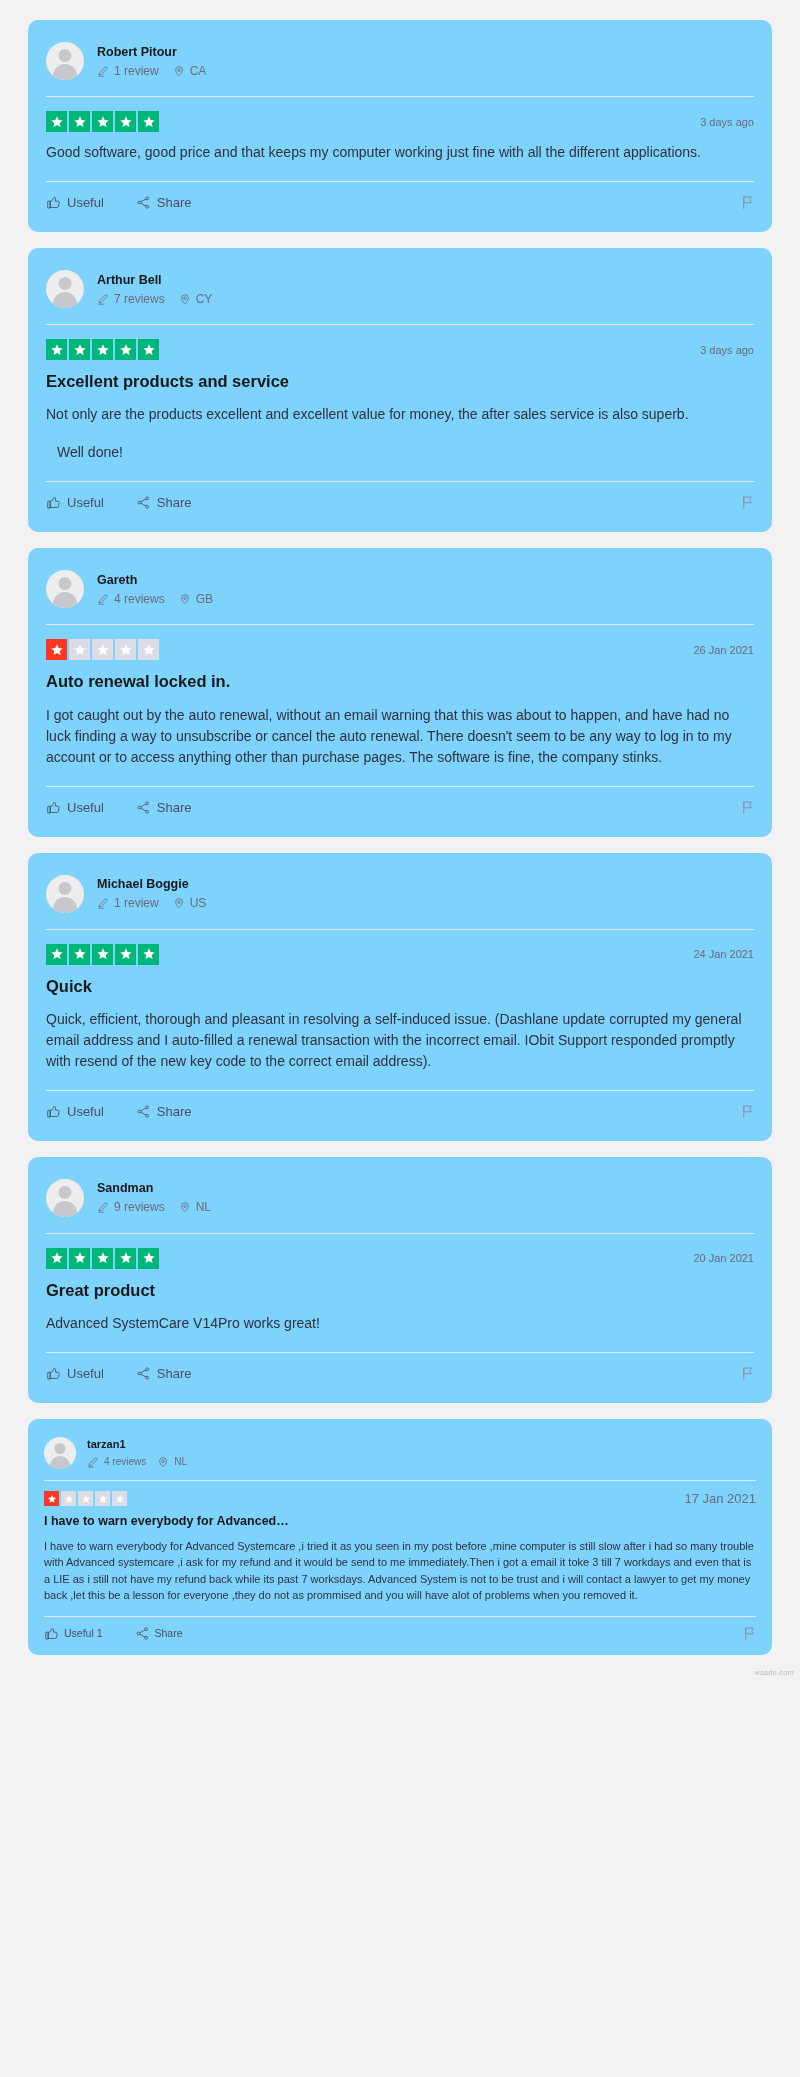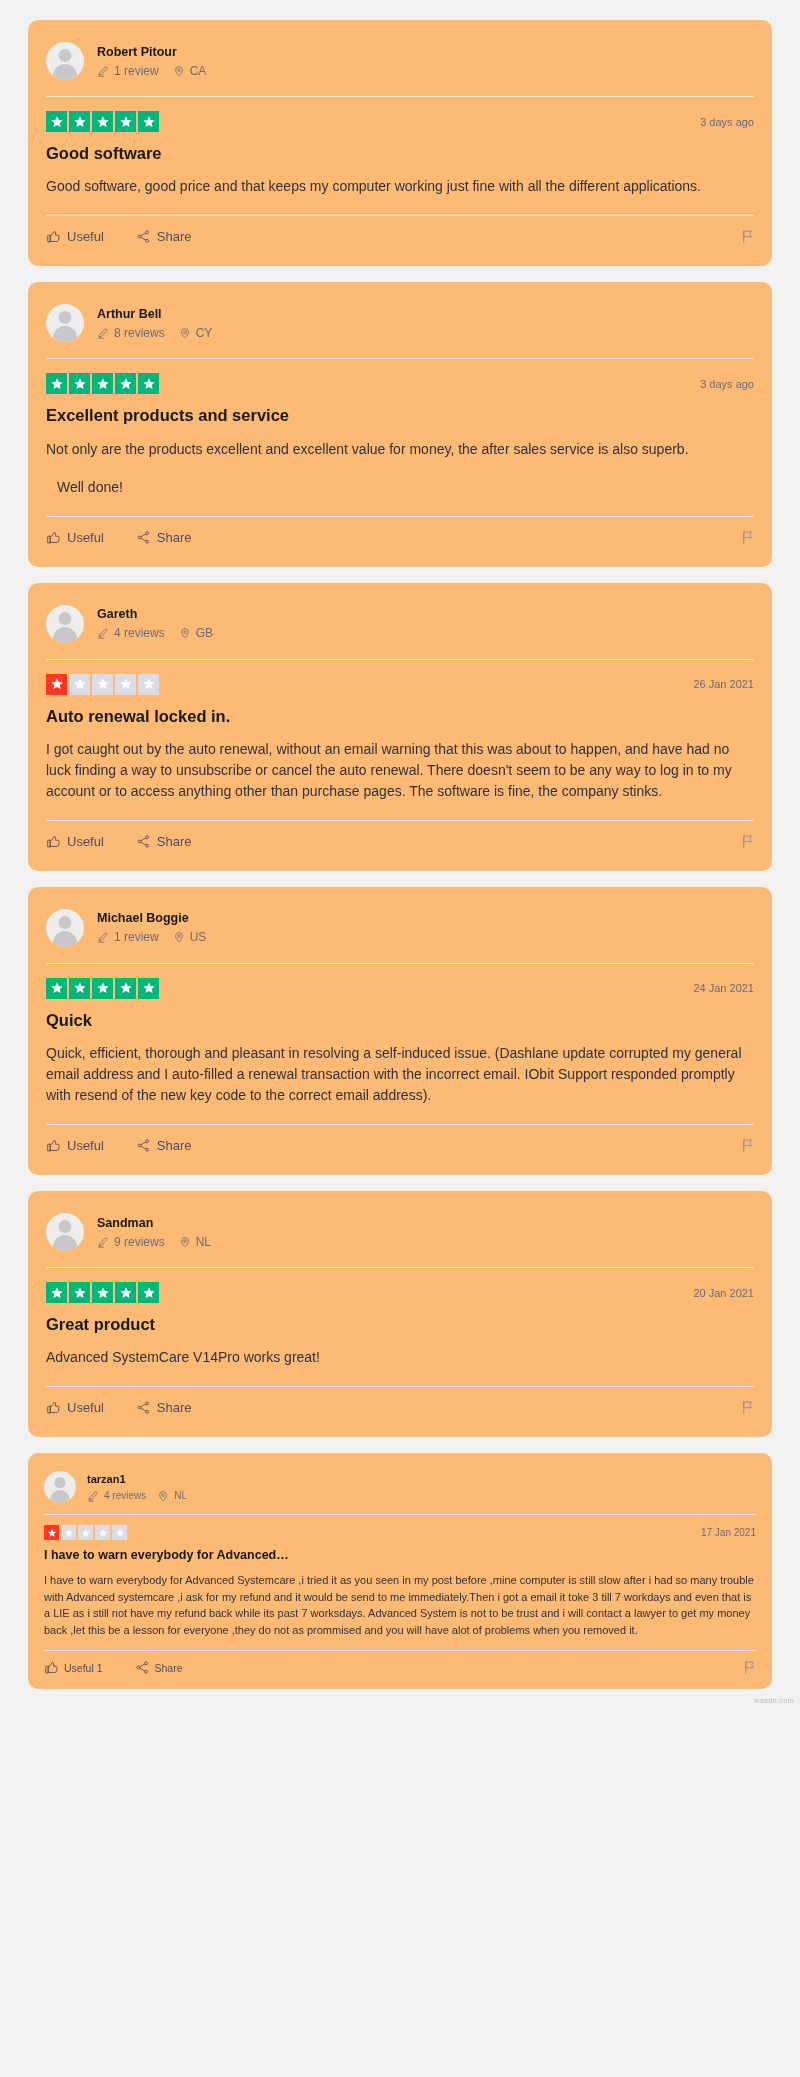--- a/index.html
+++ b/index.html
@@ -8,21 +8,21 @@
     background: #f2f2f2;
     font-family: "Liberation Sans", sans-serif;
     -webkit-font-smoothing: antialiased;
   }
   body {
     padding: 20px 28px 14px 28px;
     position: relative;
   }
 
   .review-card {
-    background: #fdba74;
+    background: #7dd3fc;
     border-radius: 10px;
     margin-bottom: 16px;
     padding: 22px 18px 10px 18px;
   }
 
   
   .consumer {
     display: flex;
     align-items: center;
     gap: 13px;
@@ -134,30 +134,30 @@
   .review-card.compact { padding: 18px 16px 6px 16px; }
   .compact .avatar { width: 32px; height: 32px; flex: 0 0 32px; }
   .compact .avatar .head { width: 11px; height: 11px; top: 6px; }
   .compact .avatar .body { width: 20px; height: 14px; }
   .compact .consumer { gap: 11px; padding-bottom: 11px; }
   .compact .consumer-name { font-size: 11px; }
   .compact .consumer-meta { font-size: 10px; gap: 11px; }
   .compact .rating-row { padding: 10px 0 7px 0; }
   .compact .star { width: 15px; height: 15px; }
   .compact .star svg { width: 10px; height: 10px; }
-  .compact .date { font-size: 10px; }
+  .compact .date { font-size: 13px; }
   .compact .review-title { font-size: 12.5px; padding-bottom: 8px; }
   .compact .review-body { font-size: 11px; line-height: 1.5; padding-bottom: 12px; }
   .compact .actions { padding: 9px 0 8px 0; }
   .compact .action { font-size: 10.5px; gap: 5px; }
 
   .watermark {
     position: absolute;
     right: 6px;
-    bottom: 14px;
+    bottom: 8px;
     font-size: 7.5px;
     color: #b9b9c1;
     letter-spacing: 0.2px;
   }
 </style>
 </head>
 <body>
 
 <div id="reviews-root">
     <div class="review-card" id="review-robert-pitour">
@@ -214,21 +214,20 @@
             </svg>
           </div>
           <div class="star s5">
             <svg viewBox="0 0 24 24" fill="#ffffff">
               <path d="M12 2.3l2.9 6.3 6.8.7-5.1 4.6 1.5 6.8L12 17.2 5.9 20.7l1.5-6.8L2.3 9.3l6.8-.7z"></path>
             </svg>
           </div>
         </div>
         <div class="date">3 days ago</div>
       </div>
-      <div class="review-title">Good software</div>
       <div class="review-body">
         <p>Good software, good price and that keeps my computer working just fine with all the different applications.</p>
       </div>
       <div class="card-footer-divider"></div>
       <div class="actions">
         <div class="actions-left">
           <div class="action">
             <span>
               <svg width="15" height="15" viewBox="0 0 20 20" fill="none" stroke="#4d4d62" stroke-width="1.15" stroke-linejoin="round">
                 <path d="M5.6 17.4V8.3h1.9l3.4-5.1c1.1 0 1.9.8 1.9 1.9v3.2h3.4c.9 0 1.6.9 1.4 1.8l-1.1 5.3c-.1.7-.8 1.2-1.5 1.2H5.6z"></path>
@@ -266,21 +265,21 @@
         <div class="consumer-info">
           <div class="consumer-name">Arthur Bell</div>
           <div class="consumer-meta">
             <div class="meta-item">
               <span>
                 <svg width="12" height="12" viewBox="0 0 16 16" fill="none" stroke="#6b6b79" stroke-width="1.1">
                   <path d="M11.6 2.2 13.8 4.4 5.6 12.6 2.6 13.4 3.4 10.4z"></path>
                   <path d="M2 14.9h7.2" stroke-width="1.1"></path>
                 </svg>
               </span>
-              <span>8 reviews</span>
+              <span>7 reviews</span>
             </div>
             <div class="meta-item">
               <span>
                 <svg width="12" height="12" viewBox="0 0 16 16" fill="none" stroke="#6b6b79" stroke-width="1.1">
                   <path d="M8 14.5s4.6-4.3 4.6-7.7A4.6 4.6 0 0 0 8 2.2a4.6 4.6 0 0 0-4.6 4.6C3.4 10.2 8 14.5 8 14.5z"></path>
                   <circle cx="8" cy="6.9" r="1.7"></circle>
                 </svg>
               </span>
               <span>CY</span>
             </div>

